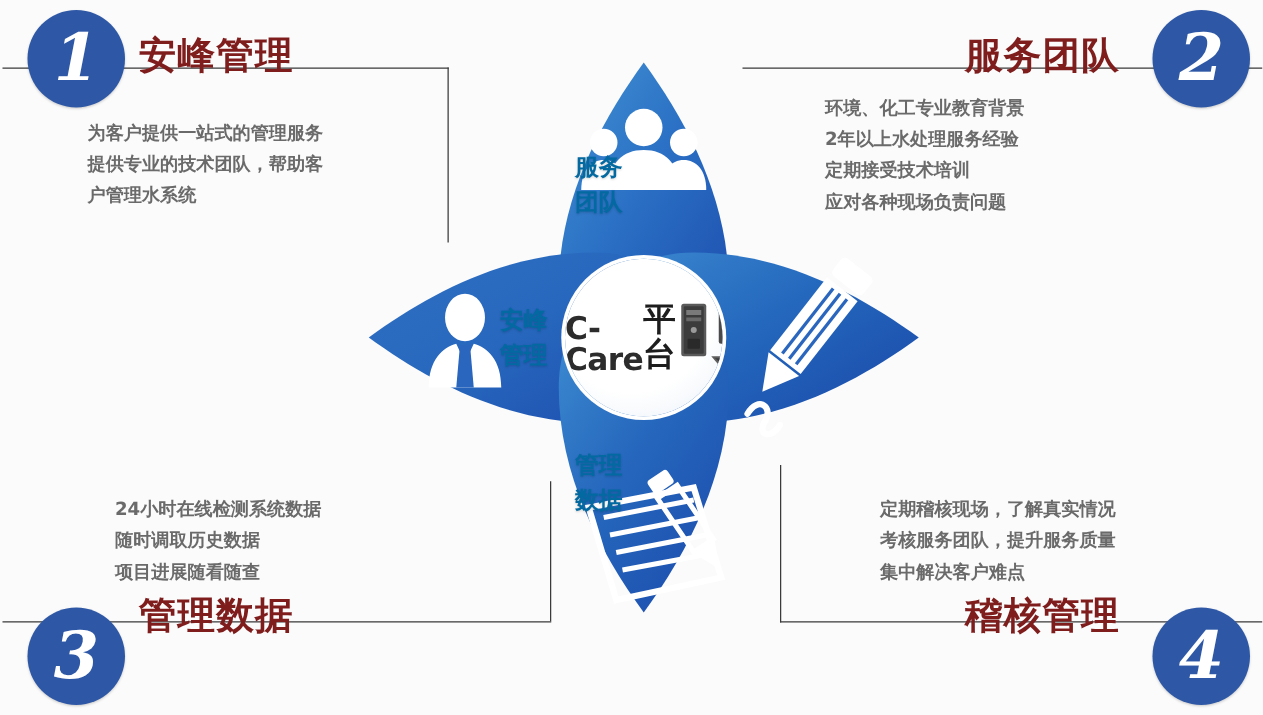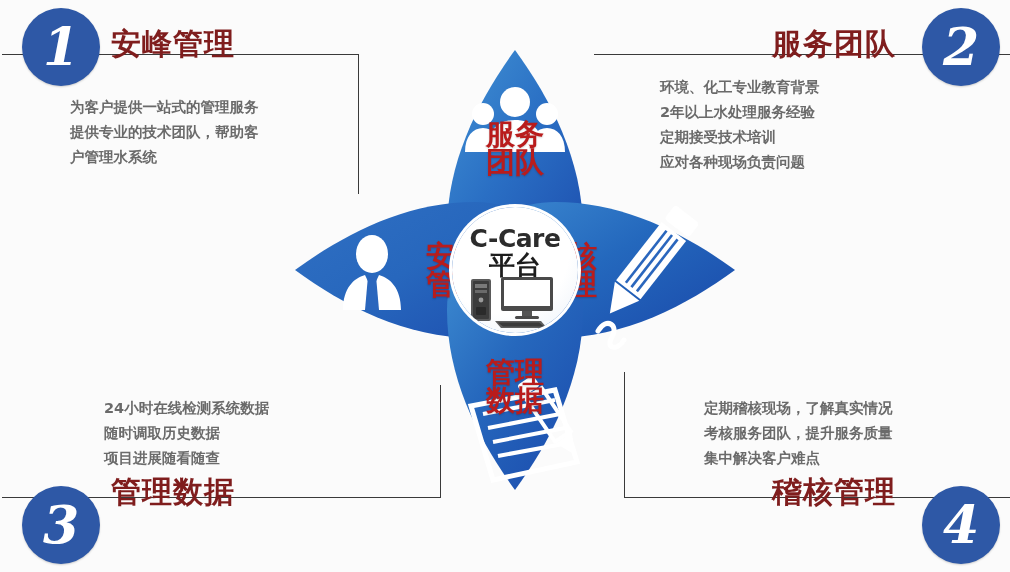--- a/index.html
+++ b/index.html
@@ -55,38 +55,37 @@
 
   
   #flower{position:absolute;left:255px;top:10px;width:520px;height:520px;}
 
   
   #center{
     position:absolute;left:452px;top:207px;width:126px;height:126px;
     border-radius:50%;
     background:radial-gradient(circle at 42% 34%, #ffffff 58%, #f2f6fb 84%, #e7eef7 100%);
     box-shadow:0 0 0 3px #ffffff;
-    display:flex;flex-direction:column;align-items:center;
+    display:flex;flex-direction:row;align-items:center;
     overflow:hidden;
-    justify-content:flex-end;
   }
   #center .ct1{
     margin-top:9px;font-size:25px;font-weight:bold;color:#2c2c2c;line-height:1;
     letter-spacing:-.5px;
     font-family:"DejaVu Sans","Liberation Sans",sans-serif;
   }
   #center .ct2{
     font-size:26px;font-weight:bold;color:#1d1d1d;line-height:1.05;margin-top:1px;
     font-family:"DejaVu Sans","Liberation Sans",sans-serif;
   }
   #center .pc{margin-top:-2px;}
 
   .petal-label{
-    position:absolute;color:#b91c1c;font-weight:bold;
-    font-size:29px;line-height:28px;text-align:center;
+    position:absolute;color:#0369a1;font-weight:bold;
+    font-size:19px;line-height:28px;
     text-shadow:0 1px 2px rgba(0,0,0,.18);
     font-family:"DejaVu Sans","Liberation Sans",sans-serif;
     white-space:pre-line;
   }
 </style>
 </head>
 <body>
 
 <div id="stage">
 
@@ -250,21 +249,21 @@
   <div class="sec-title" style="left:772px;top:24px;font-family:Liberation Mono, monospace;">服务团队</div>
   <div class="sec-body" style="left:660px;top:75px;">
     <div>环境、化工专业教育背景</div>
     <div>2年以上水处理服务经验</div>
     <div>定期接受技术培训</div>
     <div>应对各种现场负责问题</div>
   </div>
 
   <div class="badge" style="left:22px;top:486px;">3</div>
   <div class="sec-title" style="left:111px;top:472px;">管理数据</div>
-  <div class="sec-body" style="left:104px;top:396px;">
+  <div class="sec-body" style="left:92px;top:396px;">
     <div>24小时在线检测系统数据</div>
     <div>随时调取历史数据</div>
     <div>项目进展随看随查</div>
   </div>
 
   <div class="badge" style="left:922px;top:486px;">4</div>
   <div class="sec-title" style="left:772px;top:472px;">稽核管理</div>
   <div class="sec-body" style="left:656px;top:396px;margin-left:48px;">
     <div>定期稽核现场，了解真实情况</div>
     <div>考核服务团队，提升服务质量</div>

